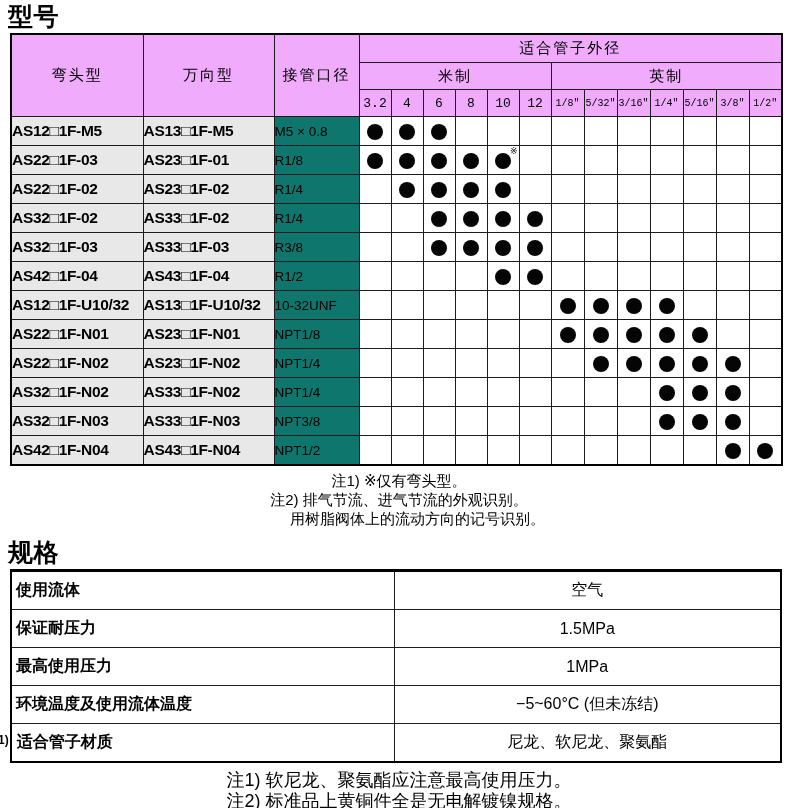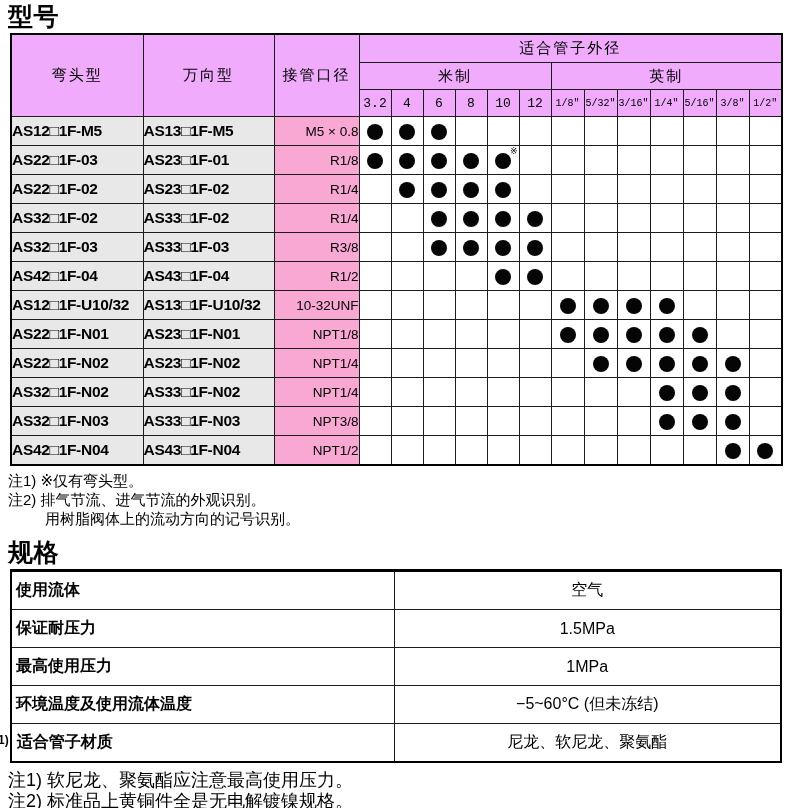--- a/index.html
+++ b/index.html
@@ -27,32 +27,32 @@
   }
   .hrow1 th{height:27px;font-size:15px;letter-spacing:2px;}
   .hrow2 th{height:26px;font-size:15px;letter-spacing:2px;}
   .size-h{height:26px;font-size:13px;letter-spacing:0;font-family:Liberation Mono, monospace;}
   th.size-h.i{font-size:10px;}
   table.model tbody td{height:28px;}
   td.model-name{
     background:#e8e8e8;font-weight:700;font-size:15.5px;text-align:left;
     padding-left:5px;white-space:nowrap;letter-spacing:-.3px;
   }
-  td.port{background:#f9a8d4;font-size:13.5px;text-align:right;}
+  td.port{background:#0f766e;font-size:13.5px;text-align:left;}
   td.dotc{background:#fff;text-align:center;position:relative;}
   .dot{
     display:inline-block;width:16px;height:16px;border-radius:50%;
     background:#050505;vertical-align:middle;
   }
   .star{
     position:absolute;top:0;right:1px;font-size:9px;line-height:10px;color:#000;
   }
 
   
-  .notes{margin:5px 0 4px 8px;font-size:15px;line-height:19px;}
+  .notes{margin:5px 0 4px 8px;font-size:15px;line-height:19px;text-align:center;}
   .note-line.indent{padding-left:37px;}
   .notes.bottom{margin-top:7px;font-size:18px;line-height:21px;}
 
   
   table.spec{
     margin-left:10px;width:770px;border-collapse:collapse;table-layout:fixed;
     border:2px solid #000;border-top:3px solid #000;
   }
   table.spec td{border:1px solid #1c1c1c;height:29px;font-size:16px;padding:4px;vertical-align:middle;}
   td.spec-label{font-weight:700;padding-left:76px;background:#fff;white-space:nowrap;}

